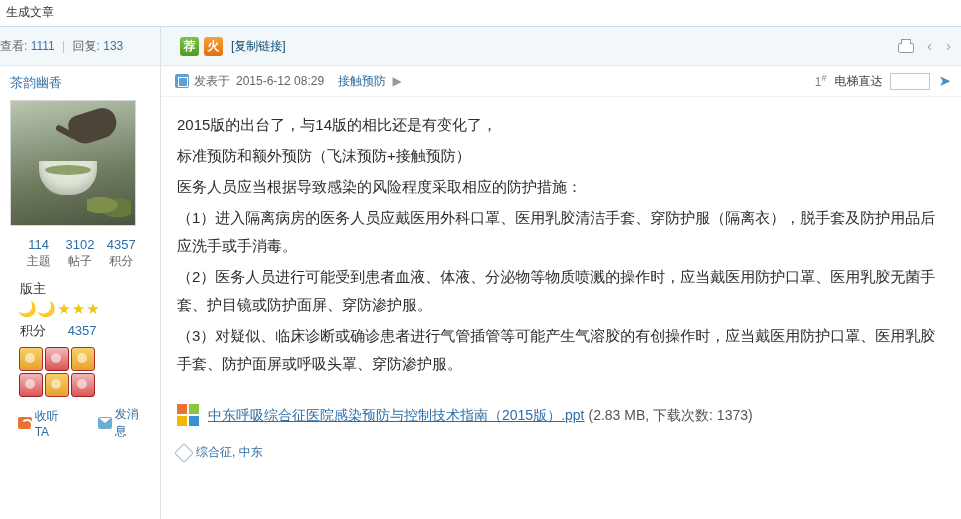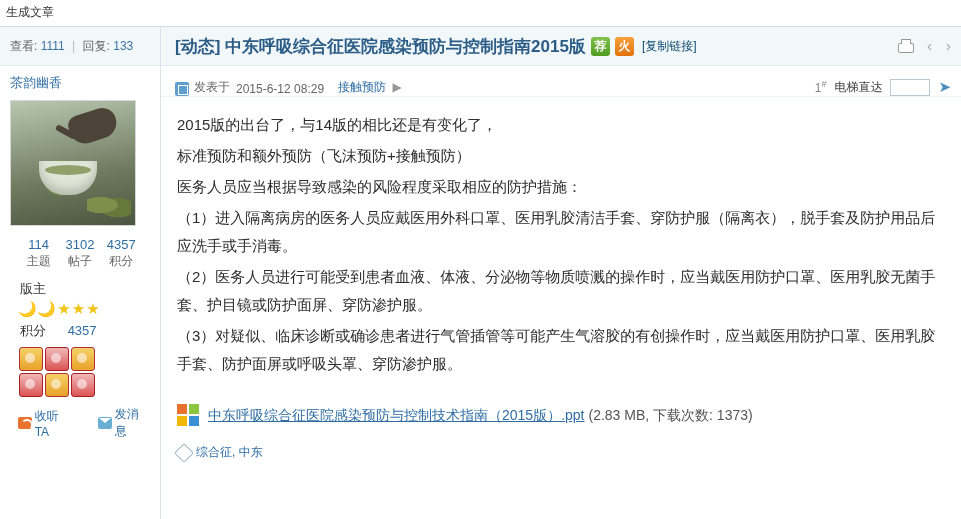--- a/index.html
+++ b/index.html
@@ -57,21 +57,20 @@
     display: flex;
     flex-direction: column;
   }
   .views-bar {
     height: 39px;
     line-height: 39px;
     background: #f2f7fa;
     border-bottom: 1px solid #e2ebf1;
     font-size: 12px;
     color: #666;
-    padding-left: 10px;
     box-sizing: border-box;
     white-space: nowrap;
   }
   .views-bar .num { color: #3b72a5; }
   .views-bar .sep { margin: 0 4px; color: #bbb; }
 
   .author-block {
     padding: 8px 10px 0 10px;
   }
   .author-name {
@@ -337,21 +336,21 @@
   }
   .ico-arrow {
     color: #9aa7b0;
     font-size: 15px;
     line-height: 16px;
   }
 
   .post-meta {
     height: 31px;
     display: flex;
-    align-items: flex-end;
+    align-items: center;
     padding: 0 10px 0 14px;
     font-size: 12px;
     color: #666;
     border-bottom: 1px solid #eef3f6;
     background: #fff;
     box-sizing: border-box;
   }
   .post-meta .blue-ico {
     width: 14px;
     height: 14px;
@@ -526,21 +525,20 @@
             <span class="mini-ico mail"></span>
             <span>发消息</span>
           </span>
         </div>
       </div>
     </div>
 
     <div class="rightcol">
 
       <div class="thread-head">
-        <span class="thread-title">[动态] 中东呼吸综合征医院感染预防与控制指南2015版</span>
         <span class="tag green">荐</span>
         <span class="tag orange">火</span>
         <span class="copy-link">[复制链接]</span>
         <span class="head-right">
           <span class="ico-btn ico-print"></span>
           <span class="ico-arrow">‹</span>
           <span class="ico-arrow">›</span>
         </span>
       </div>
 

